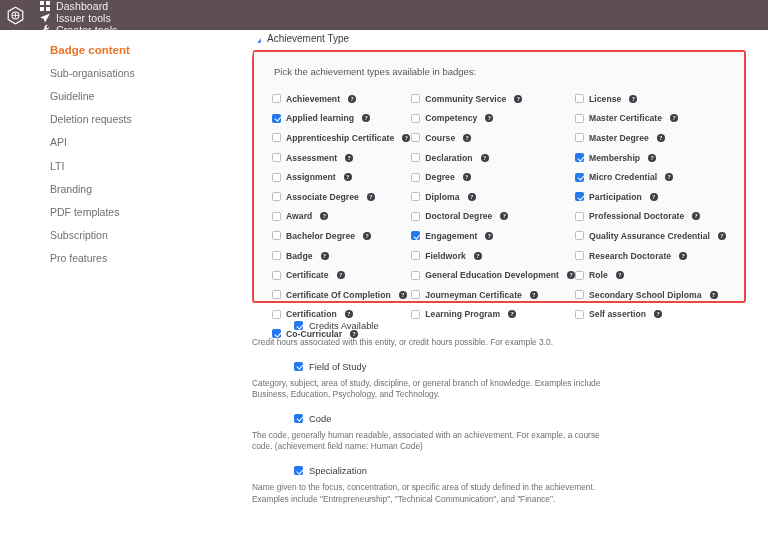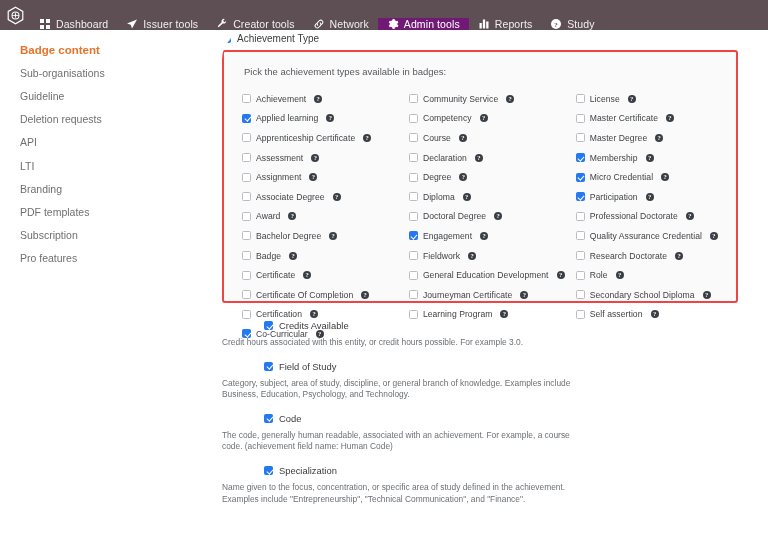--- a/index.html
+++ b/index.html
@@ -16,21 +16,21 @@
     background: #5d4f54;
     display: flex;
     align-items: stretch;
     color: #ffffff;
   }
   .logo-wrap {
     width: 30px;
     display: flex; align-items: center; justify-content: center;
     flex: 0 0 30px;
   }
-  .navitems { display: flex; align-items: flex-end; }
+  .navitems { display: flex; align-items: flex-start; flex-direction: column; }
   .navitem {
     display: flex; align-items: center; gap: 5px;
     padding: 0 9px;
     font-size: 10.5px;
     color: #f2eeef;
     white-space: nowrap;
     letter-spacing: .1px;
   }
   .navitem.active { background: #701a75; color: #ffffff; }
   .navicon { display: inline-flex; align-items: center; justify-content: center; width: 12px; height: 12px; }
@@ -39,32 +39,33 @@
   .ic-grid { display: grid; grid-template-columns: 4px 4px; grid-template-rows: 4px 4px; gap: 1.5px; }
   .ic-grid i { background: #fff; display: block; }
 
   
   .page { display: flex; height: 510px; }
   .sidebar {
     width: 222px;
     flex: 0 0 222px;
     background: #ffffff;
     padding: 8px 0 0 20px;
+    margin-left: 30px;
   }
   .side-item {
     font-size: 10.5px;
     color: #6f6f6f;
     padding: 5.6px 0;
     line-height: 12px;
   }
   .side-item.active { color: #e8742c; font-size: 11.5px; font-weight: 600; }
 
   .content {
     flex: 1;
-    padding: 0px 30px 0 0;
+    padding: 0px 22px 0 0;
     overflow: hidden;
     border-radius: 29px;
   }
 
   
   .cb {
     width: 9px; height: 9px;
     border: 1px solid #b9bcc2;
     border-radius: 1.5px;
     background: #fff;
@@ -112,20 +113,21 @@
   .col:nth-child(3) { width: auto; }
   .opt {
     display: flex; align-items: center; gap: 5px;
     height: 19.6px;
   }
   .opt .t {
     font-size: 8.6px;
     color: #3f4246;
     white-space: nowrap;
     letter-spacing: .05px;
+    font-weight: bold;
   }
   .qm {
     width: 8px; height: 8px;
     border-radius: 50%;
     background: #3a3f45;
     color: #fff;
     font-size: 6.6px;
     line-height: 8px;
     text-align: center;
     font-family: "Liberation Serif", serif;

